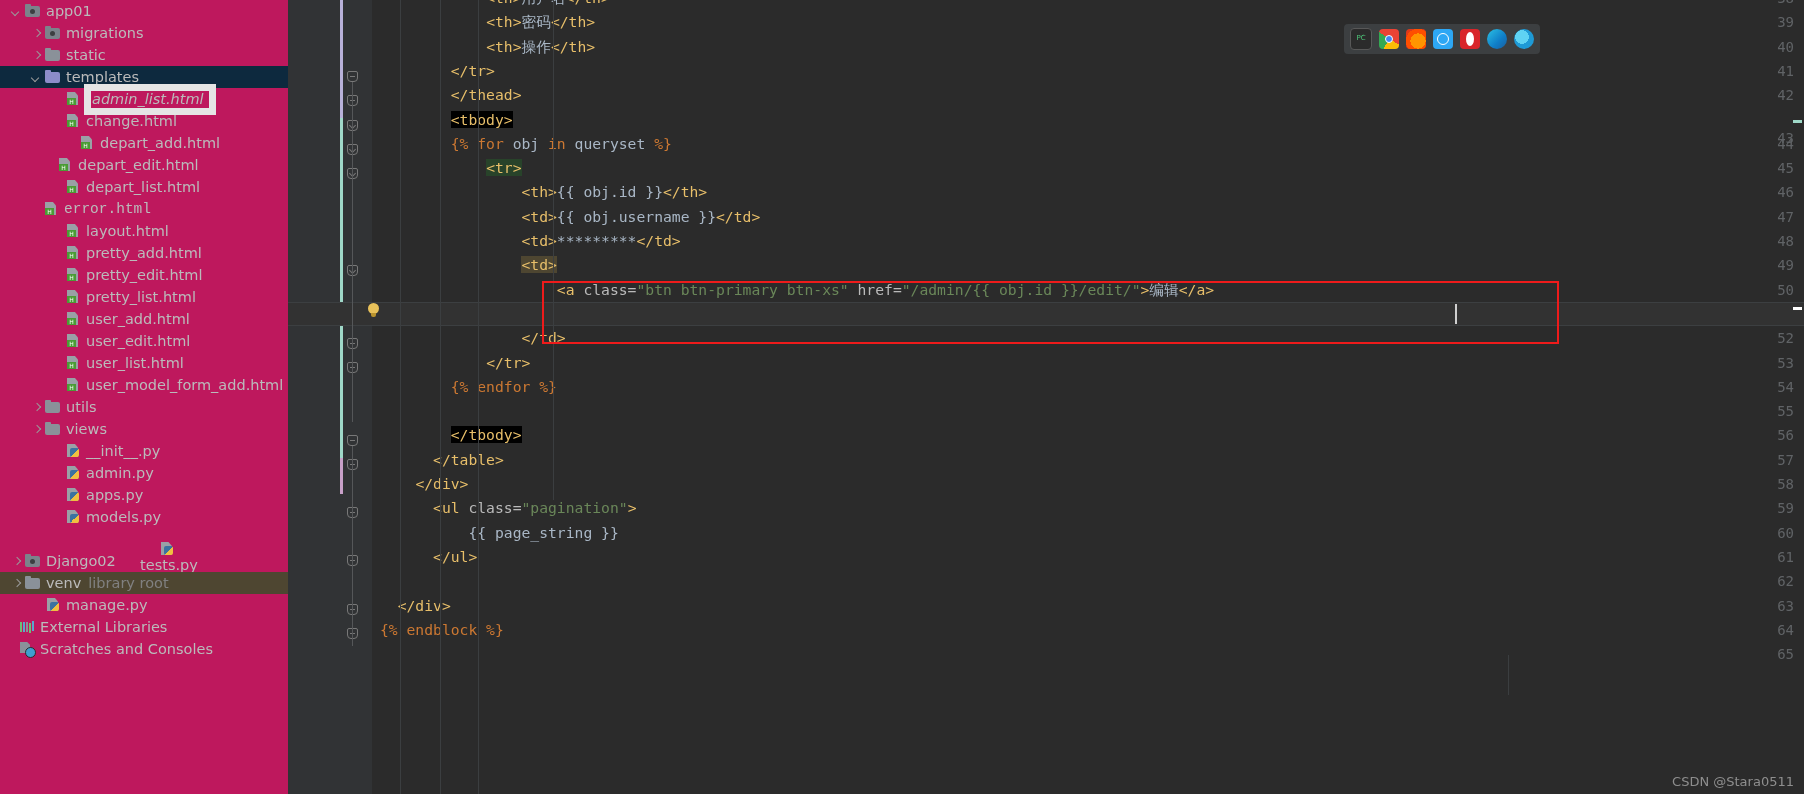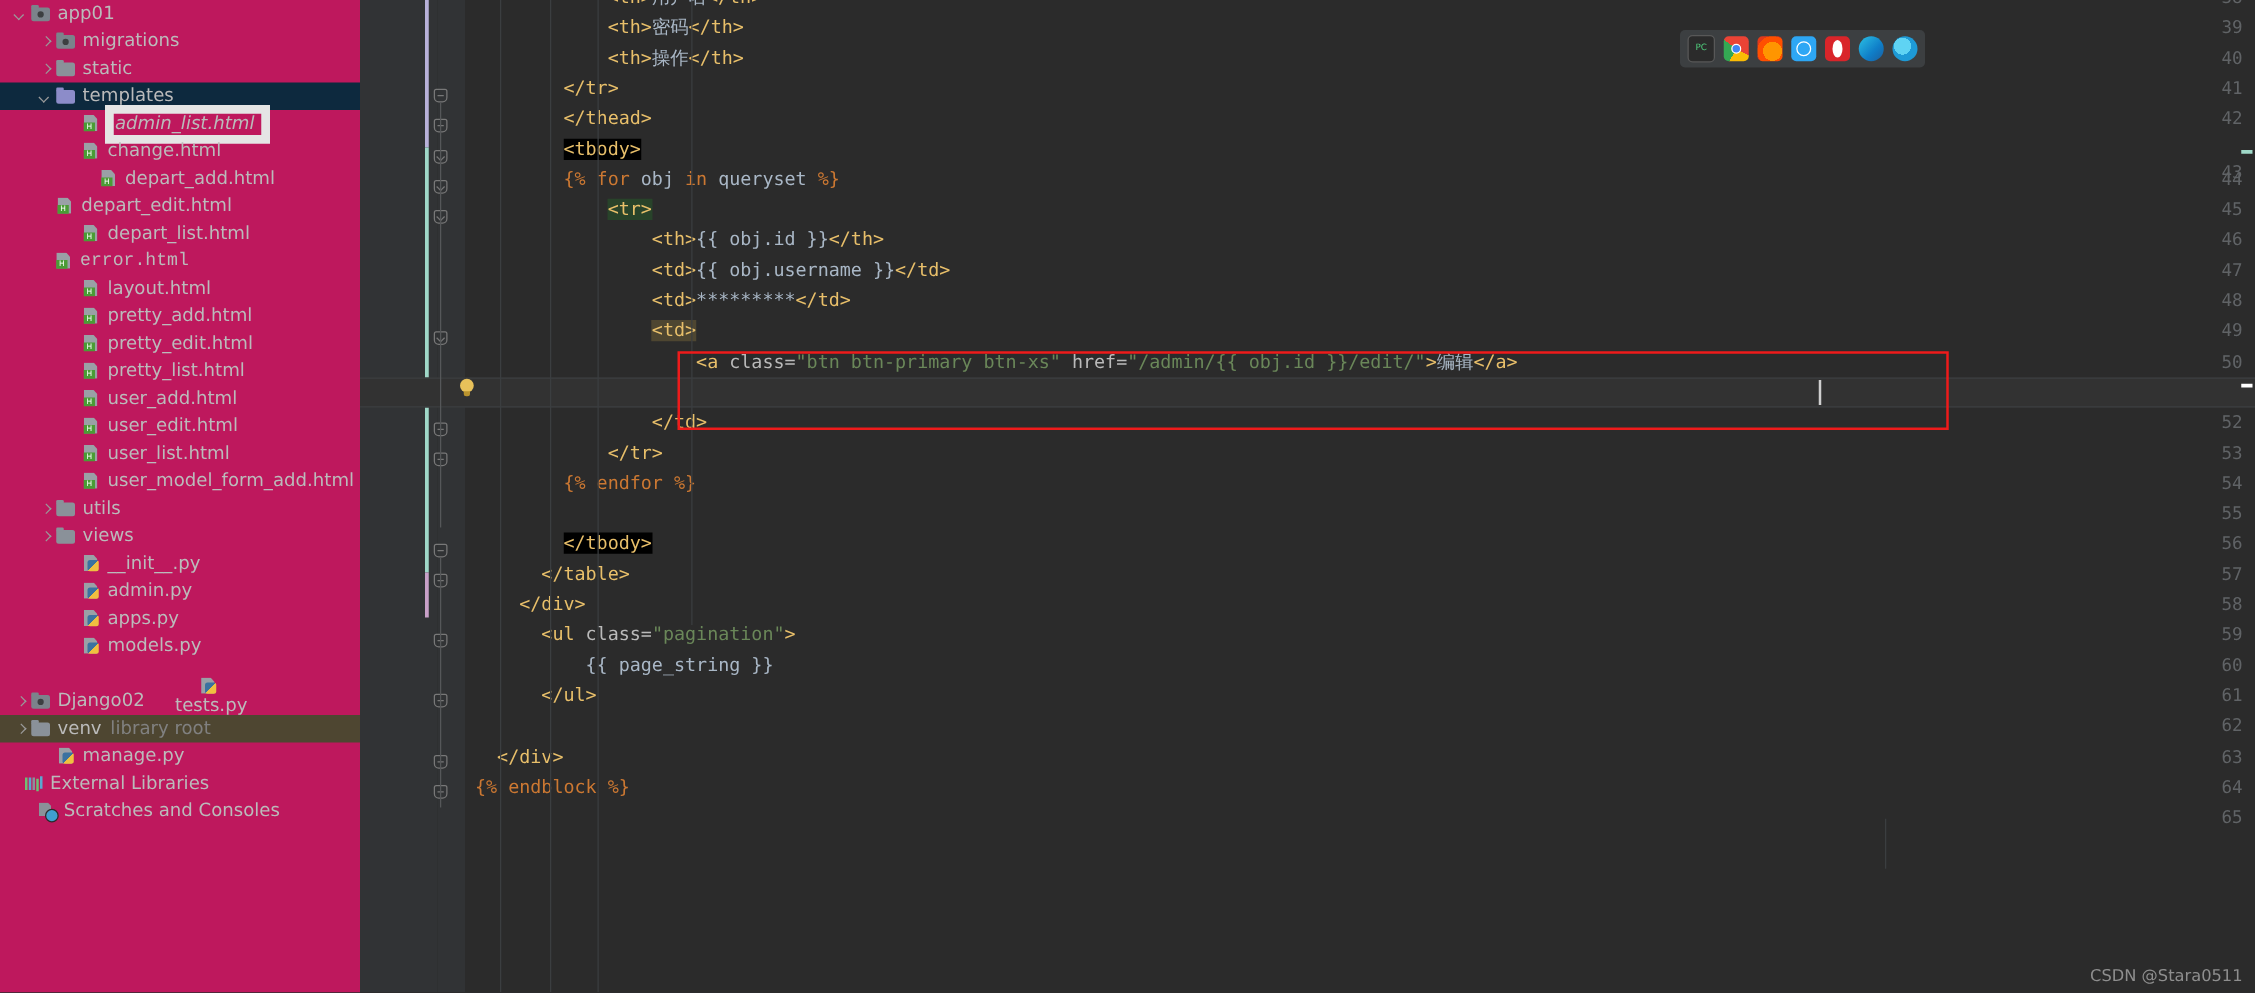--- a/index.html
+++ b/index.html
@@ -422,21 +422,21 @@
       <div class="tree-row" style="position: absolute; top: 110px; left: 0px; right: 0px; padding-left: 50px;">
         <span class="arrow "></span>
         <span class="ic ic-html"></span>
         <span class="tree-label">change.html</span>
       </div>
       <div class="tree-row" style="position: absolute; top: 132px; left: 0px; right: 0px; padding-left: 64px; text-align: right;">
         <span class="arrow "></span>
         <span class="ic ic-html"></span>
         <span class="tree-label">depart_add.html</span>
       </div>
-      <div class="tree-row" style="position: absolute; top: 154px; left: 0px; right: 0px; padding-left: 29px;">
+      <div class="tree-row" style="position: absolute; top: 154px; left: 0px; right: 0px; padding-left: 42px;">
         <span class="arrow "></span>
         <span class="ic ic-html"></span>
         <span class="tree-label">depart_edit.html</span>
       </div>
       <div class="tree-row" style="position: absolute; top: 176px; left: 0px; right: 0px; padding-left: 50px;">
         <span class="arrow "></span>
         <span class="ic ic-html"></span>
         <span class="tree-label">depart_list.html</span>
       </div>
       <div class="tree-row" style="position: absolute; top: 198px; left: 0px; right: 0px; padding-left: 28px; font-family: Liberation Mono, monospace;">
@@ -535,21 +535,21 @@
       <div class="tree-row" style="position: absolute; top: 594px; left: 0px; right: 0px; padding-left: 30px;">
         <span class="arrow "></span>
         <span class="ic ic-py"></span>
         <span class="tree-label">manage.py</span>
       </div>
       <div class="tree-row" style="position: absolute; top: 616px; left: 0px; right: 0px; padding-left: 4px;">
         <span class="arrow "></span>
         <span class="ic ic-lib"></span>
         <span class="tree-label">External Libraries</span>
       </div>
-      <div class="tree-row" style="position: absolute; top: 638px; left: 0px; right: 0px; padding-left: 15px;">
+      <div class="tree-row" style="position: absolute; top: 638px; left: 0px; right: 0px; padding-left: 4px;">
         <span class="arrow "></span>
         <span class="ic ic-scr"></span>
         <span class="tree-label">Scratches and Consoles</span>
       </div>
     </div>
 
   <div class="editor">
     <div class="gutter"></div>
     <div class="annot-col"></div>
 

